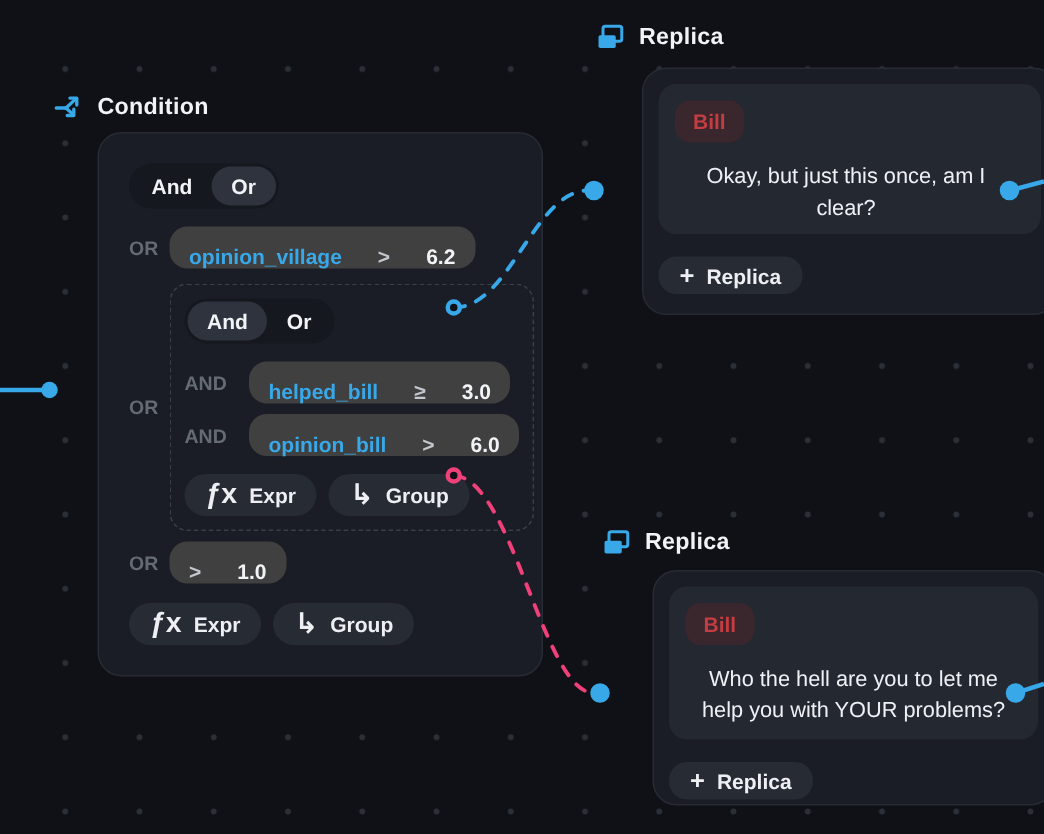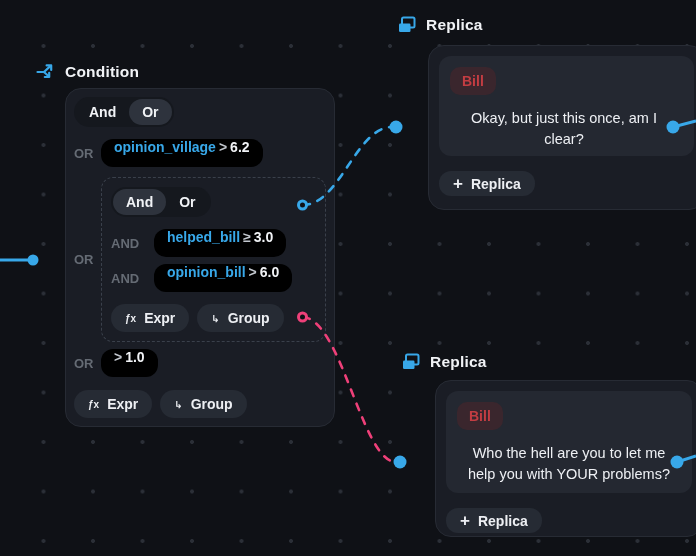--- a/index.html
+++ b/index.html
@@ -16,52 +16,52 @@
   .node-header {
     position:absolute; display:flex; align-items:center; gap:10px;
     font-size:15.5px; font-weight:bold; letter-spacing:.2px; color:#f1f3f6;
   }
   .card {
     position:absolute; background:#1a1d25; border:1.5px solid #272b34;
     border-radius:16px;
     margin-left:32px;
   }
   
-  .cond-card { left:33px; top:88px; width:270px; padding:8px; }
+  .cond-card { left:33px; top:88px; width:297px; padding:20px; }
   .toggle {
     display:inline-flex; align-items:center; background:#15181e;
     border-radius:15px; padding:2px; height:30px;
   }
   .toggle .opt {
     display:flex; align-items:center; height:26px; padding:0 13px;
     border-radius:13px; font-size:14px; font-weight:bold; color:#f1f3f6;
   }
   .toggle .opt.selected { background:#2e333d; }
   .cond-row { display:flex; align-items:center; }
   .mt12 { margin-top:12px; } .mt10 { margin-top:10px; } .mt7 { margin-top:7px; } .mt13 { margin-top:13px; }
   .row-label { flex:0 0 27px; font-size:13px; font-weight:bold; color:#656b74; }
   .row-label.wide { flex:0 0 43px; }
   .chip {
-    display:inline-flex; align-items:flex-start; gap:3px; height:28px;
-    background:#000000; border-radius:12px; padding:0 13px;
+    display:inline-flex; align-items:flex-end; gap:24px; height:28px;
+    background:#404040; border-radius:12px; padding:0 13px;
     font-size:14px; font-weight:bold; white-space:nowrap;
   }
   .chip .var { color:#38a8e9; }
   .chip .op  { color:#c3c8cf; }
   .chip .val { color:#f1f3f6; }
   .group-box {
     border:1.5px dashed #3a404b; border-radius:12px; padding:9px; flex:1 1 auto;
   }
   .btn-row { display:flex; gap:8px; }
   .btn {
     display:inline-flex; align-items:center; gap:8px; height:28px;
     background:#262b34; border-radius:14px; padding:0 14px;
     font-size:14px; font-weight:bold; color:#edeff3; cursor:pointer; white-space:nowrap;
   }
-  .btn .bicon { font-size:10px; font-weight:bold; color:#edeff3; }
+  .btn .bicon { font-size:19px; font-weight:bold; color:#edeff3; }
   
   .rep1-card { left:396px; top:45px;  width:277px; height:165px; padding:10px; }
   .rep2-card { left:403px; top:380px; width:268px; height:157px; padding:10px; }
   .msg-card { background:#242831; border-radius:12px; padding:11px; }
   .msg-1 { height:100px; } .msg-2 { height:102px; }
   .char-badge {
     display:inline-flex; align-items:center; height:28px; padding:0 12px;
     background:#3a262d; border-radius:10px; font-size:14px; font-weight:bold; color:#c33d42;
   }
   .msg-text { margin-top:13px; font-size:14.5px; line-height:20.5px; color:#eef0f4; max-width:228px;text-align:center; }

